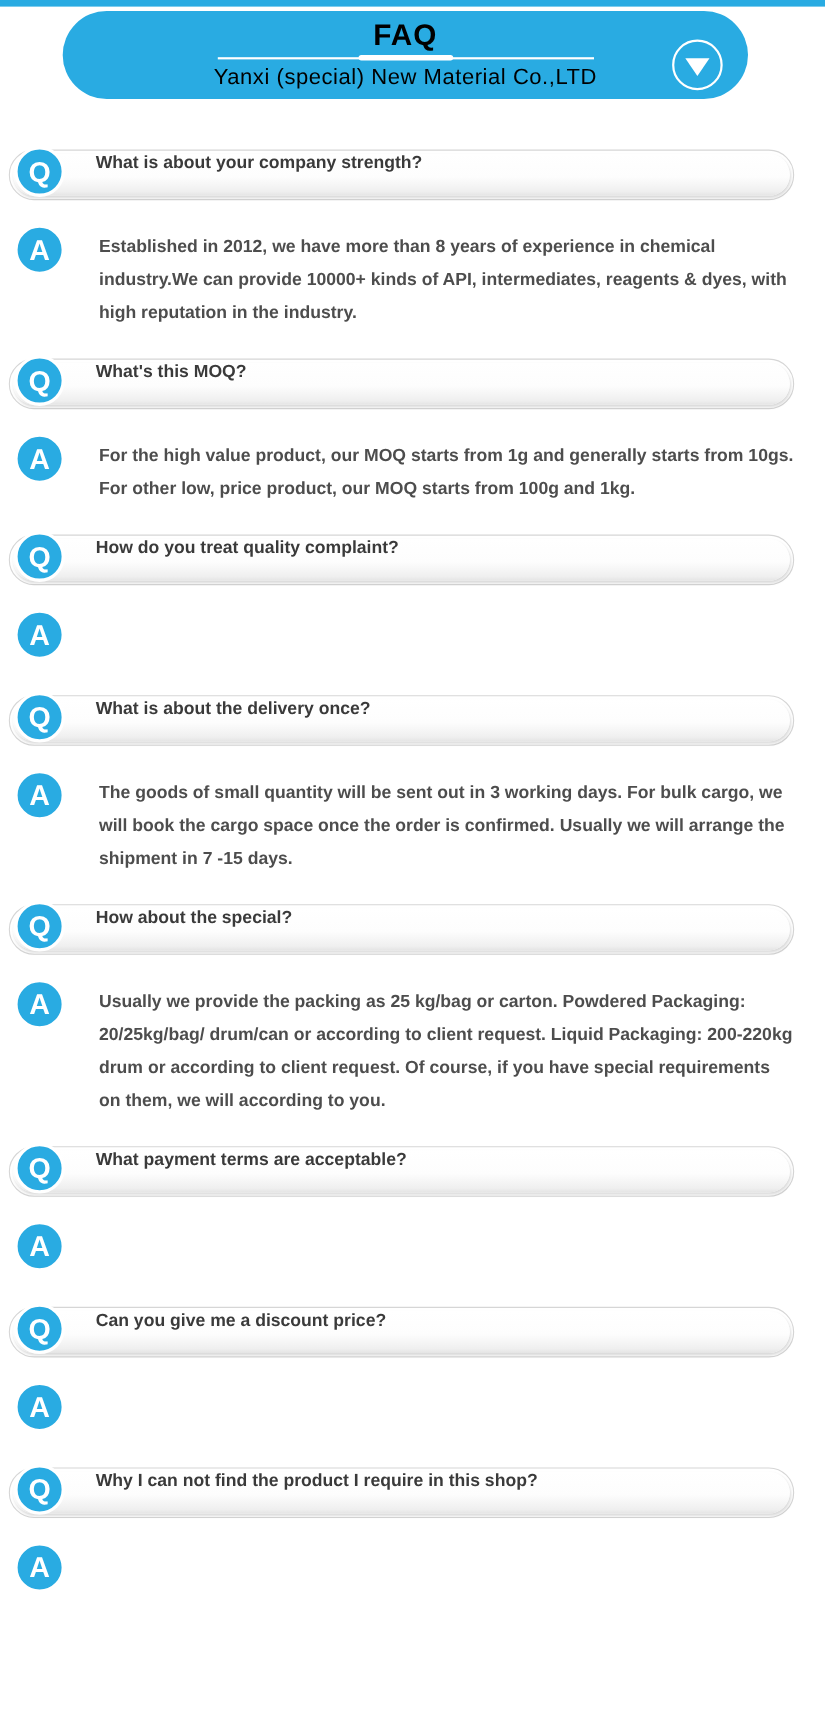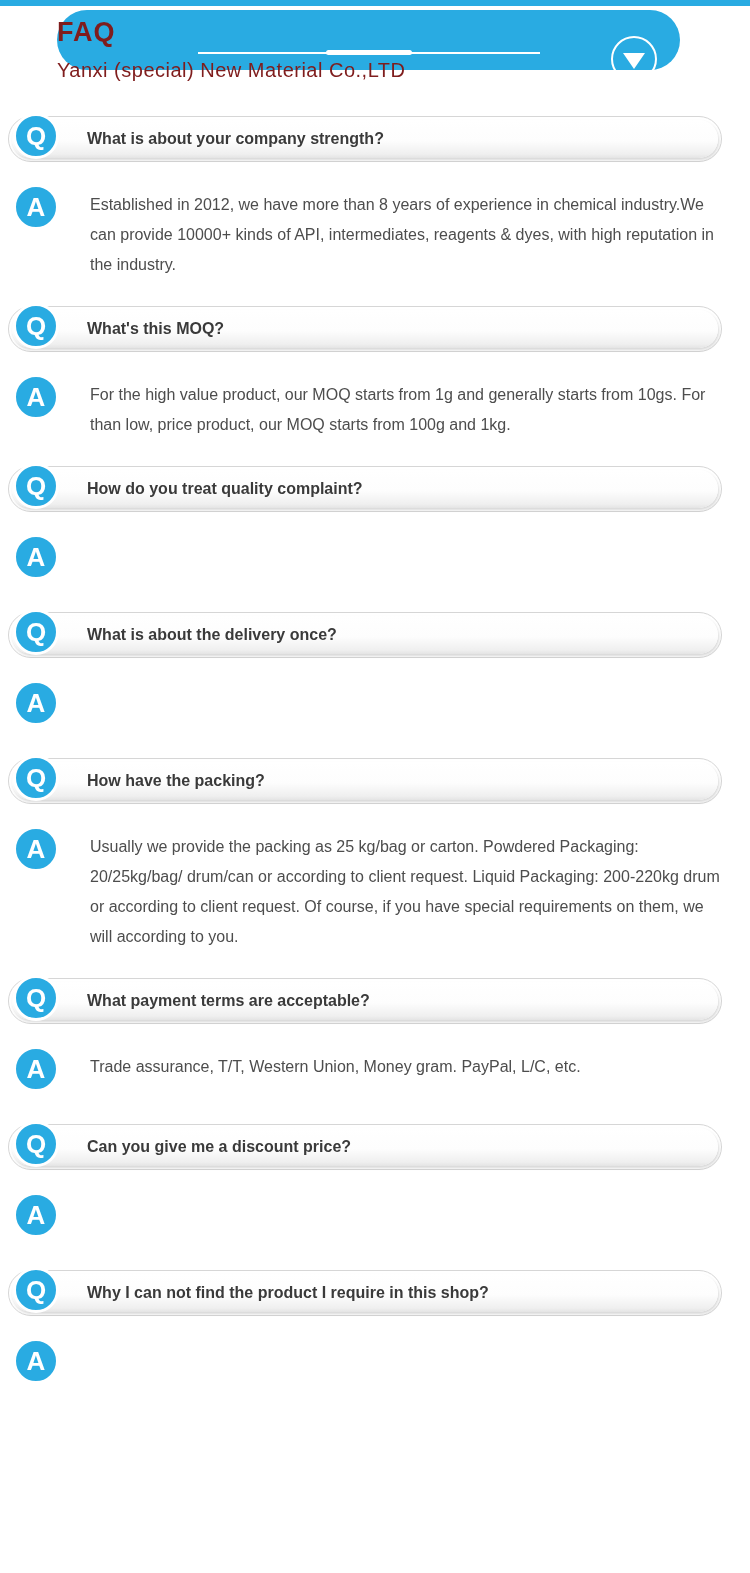--- a/index.html
+++ b/index.html
@@ -17,24 +17,25 @@
     position:relative;overflow:hidden;
   }
 
   
   .top-strip{width:750px;height:6px;background:var(--accent);}
 
   
   .faq-header{
     position:relative;
     margin:4px 70px 0 57px;
-    height:60px;
+    height:80px;
     background:var(--accent);
     border-radius:40px;
-    color:#7f1d1d;
+    color:#000000;
+    text-align:center;
   }
   .header-title{
     padding-top:7px;
     font-size:27px;
     font-weight:bold;
     letter-spacing:1px;
   }
   .header-divider{
     position:relative;
     width:342px;height:5px;
@@ -82,21 +83,21 @@
     position:absolute;left:0;right:0;top:0;bottom:0;
     border:1px solid var(--bar-border);
     border-radius:24px;
     background:#ffffff;
   }
   .q-bar-inner{
     position:absolute;left:3px;right:3px;top:3px;bottom:3px;
     border-radius:21px;
     background:linear-gradient(180deg,#ffffff 0%,#fdfdfd 55%,#efefef 90%,#e4e4e4 100%);
     box-shadow:1px 2px 3px rgba(0,0,0,0.16);
-    display:flex;align-items:center;
+    display:flex;align-items:flex-start;
     padding-left:75px;
   }
   .q-text{
     font-size:16px;
     font-weight:bold;
     color:var(--q-text);
     white-space:nowrap;
   }
 
   .badge{
@@ -120,20 +121,21 @@
     padding-left:82px;
     min-height:46px;
     margin-bottom:26px;
   }
   .a-text{
     margin:0;
     font-size:16px;
     line-height:30px;
     color:var(--a-text);
     max-width:632px;
+    font-weight:bold;
   }
 </style>
 </head>
 <body style="background: rgb(255, 255, 255);">
 
 <div class="top-strip"></div>
 
 <header class="faq-header">
   <div class="header-title">FAQ</div>
   <div class="header-divider">
@@ -174,21 +176,21 @@
       <div class="q-bar">
         <div class="q-bar-inner">
           <span class="q-text">What's this MOQ?</span>
         </div>
       </div>
     </div>
     <div class="a-row">
       <span class="badge a-badge">
         <span>A</span>
       </span>
-      <p class="a-text">For the high value product, our MOQ starts from 1g and generally starts from 10gs. For than low, price product, our MOQ starts from 100g and 1kg.</p>
+      <p class="a-text">For the high value product, our MOQ starts from 1g and generally starts from 10gs. For other low, price product, our MOQ starts from 100g and 1kg.</p>
     </div>
   </section>
 
   <section class="faq-item">
     <div class="q-row">
       <span class="badge q-badge">
         <span>Q</span>
       </span>
       <div class="q-bar">
         <div class="q-bar-inner">
@@ -211,31 +213,32 @@
       <div class="q-bar">
         <div class="q-bar-inner">
           <span class="q-text">What is about the delivery once?</span>
         </div>
       </div>
     </div>
     <div class="a-row">
       <span class="badge a-badge">
         <span>A</span>
       </span>
-    </div>
-  </section>
-
-  <section class="faq-item">
-    <div class="q-row">
-      <span class="badge q-badge">
-        <span>Q</span>
-      </span>
-      <div class="q-bar">
-        <div class="q-bar-inner">
-          <span class="q-text">How have the packing?</span>
+      <p class="a-text">The goods of small quantity will be sent out in 3 working days. For bulk cargo, we will book the cargo space once the order is confirmed. Usually we will arrange the shipment in 7 -15 days.</p>
+    </div>
+  </section>
+
+  <section class="faq-item">
+    <div class="q-row">
+      <span class="badge q-badge">
+        <span>Q</span>
+      </span>
+      <div class="q-bar">
+        <div class="q-bar-inner">
+          <span class="q-text">How about the special?</span>
         </div>
       </div>
     </div>
     <div class="a-row">
       <span class="badge a-badge">
         <span>A</span>
       </span>
       <p class="a-text">Usually we provide the packing as 25 kg/bag or carton. Powdered Packaging: 20/25kg/bag/ drum/can or according to client request. Liquid Packaging: 200-220kg drum or according to client request. Of course, if you have special requirements on them, we will according to you.</p>
     </div>
   </section>
@@ -248,21 +251,20 @@
       <div class="q-bar">
         <div class="q-bar-inner">
           <span class="q-text">What payment terms are acceptable?</span>
         </div>
       </div>
     </div>
     <div class="a-row">
       <span class="badge a-badge">
         <span>A</span>
       </span>
-      <p class="a-text">Trade assurance, T/T, Western Union, Money gram. PayPal, L/C, etc.</p>
     </div>
   </section>
 
   <section class="faq-item">
     <div class="q-row">
       <span class="badge q-badge">
         <span>Q</span>
       </span>
       <div class="q-bar">
         <div class="q-bar-inner">

